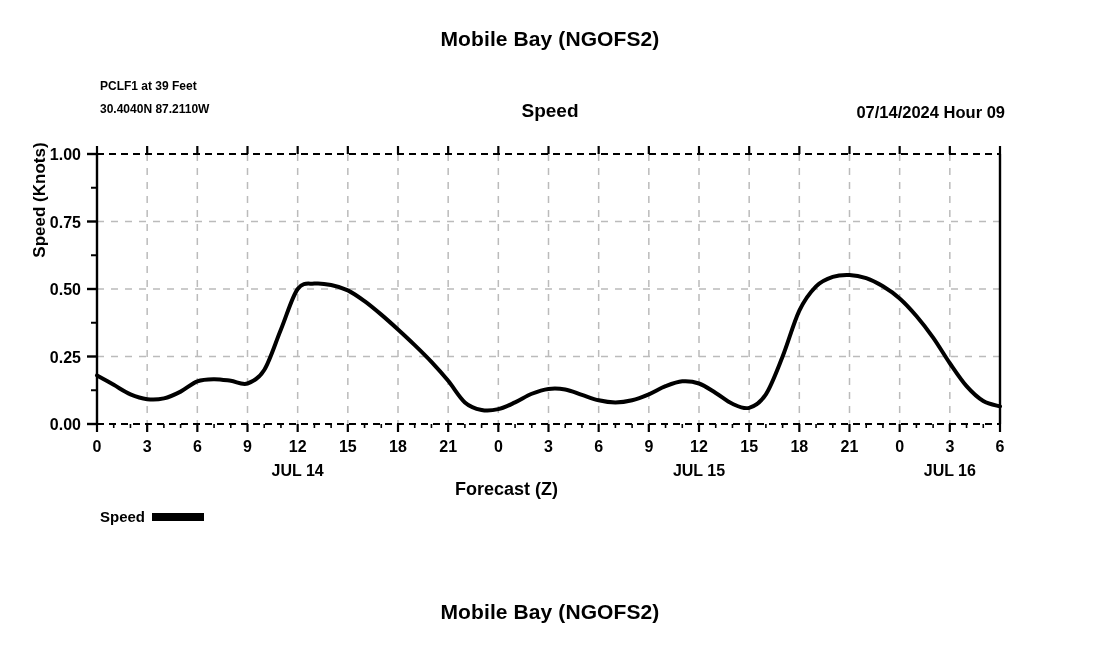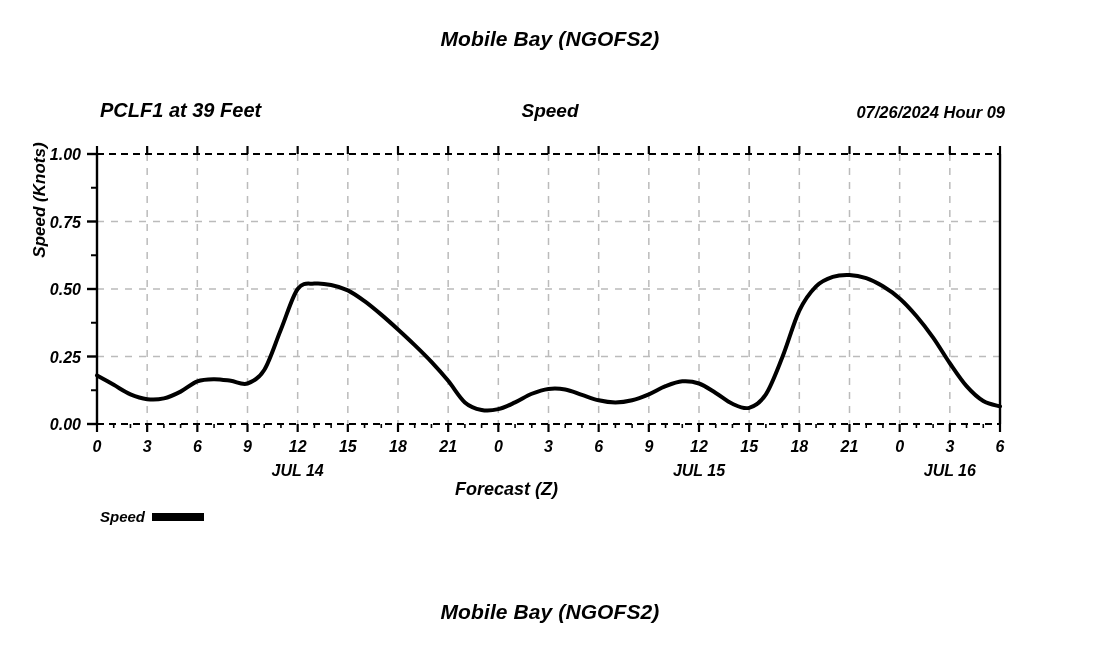--- a/index.html
+++ b/index.html
@@ -12,21 +12,20 @@
     width: 1100px;
     height: 650px;
     font-family: "Liberation Sans", sans-serif;
     color: #000000;
     position: relative;
     overflow: hidden;
   }
   .page {
     position: absolute;
     inset: 0;
-    font-style: italic;
   }
   .title-top {
     position: absolute;
     top: 27px;
     left: 0;
     width: 1100px;
     text-align: center;
     font-size: 21px;
     font-weight: bold;
     letter-spacing: 0.1px;
@@ -38,24 +37,23 @@
     width: 1100px;
     text-align: center;
     font-size: 21px;
     font-weight: bold;
     letter-spacing: 0.1px;
   }
   .meta-left {
     position: absolute;
     left: 100px;
     top: 75px;
-    font-size: 20px;
+    font-size: 12px;
     font-weight: bold;
     line-height: 23px;
-    margin-top: 24px;
   }
   .meta-center {
     position: absolute;
     left: 0;
     top: 100px;
     width: 1100px;
     text-align: center;
     font-size: 19px;
     font-weight: bold;
   }
@@ -124,25 +122,26 @@
 </style>
 </head>
 <body>
 
 <div class="page">
 
   <div class="title-top">Mobile Bay (NGOFS2)</div>
 
   <div class="meta-left">
     <div>PCLF1 at 39 Feet</div>
+    <div>30.4040N  87.2110W</div>
   </div>
 
   <div class="meta-center">Speed</div>
 
-  <div class="meta-right">07/26/2024 Hour 09</div>
+  <div class="meta-right">07/14/2024 Hour 09</div>
 
   <div class="ylabel">Speed (Knots)</div>
 
   <svg class="plot" id="plot-svg" width="1100" height="650">
       <line x1="147.16666666666666" x2="147.16666666666666" y1="154" y2="424" stroke="#bbbbbb" stroke-width="1.5" stroke-dasharray="7 7"></line>
       <line x1="197.33333333333331" x2="197.33333333333331" y1="154" y2="424" stroke="#bbbbbb" stroke-width="1.5" stroke-dasharray="7 7"></line>
       <line x1="247.5" x2="247.5" y1="154" y2="424" stroke="#bbbbbb" stroke-width="1.5" stroke-dasharray="7 7"></line>
       <line x1="297.66666666666663" x2="297.66666666666663" y1="154" y2="424" stroke="#bbbbbb" stroke-width="1.5" stroke-dasharray="7 7"></line>
       <line x1="347.83333333333337" x2="347.83333333333337" y1="154" y2="424" stroke="#bbbbbb" stroke-width="1.5" stroke-dasharray="7 7"></line>
       <line x1="398" x2="398" y1="154" y2="424" stroke="#bbbbbb" stroke-width="1.5" stroke-dasharray="7 7"></line>

